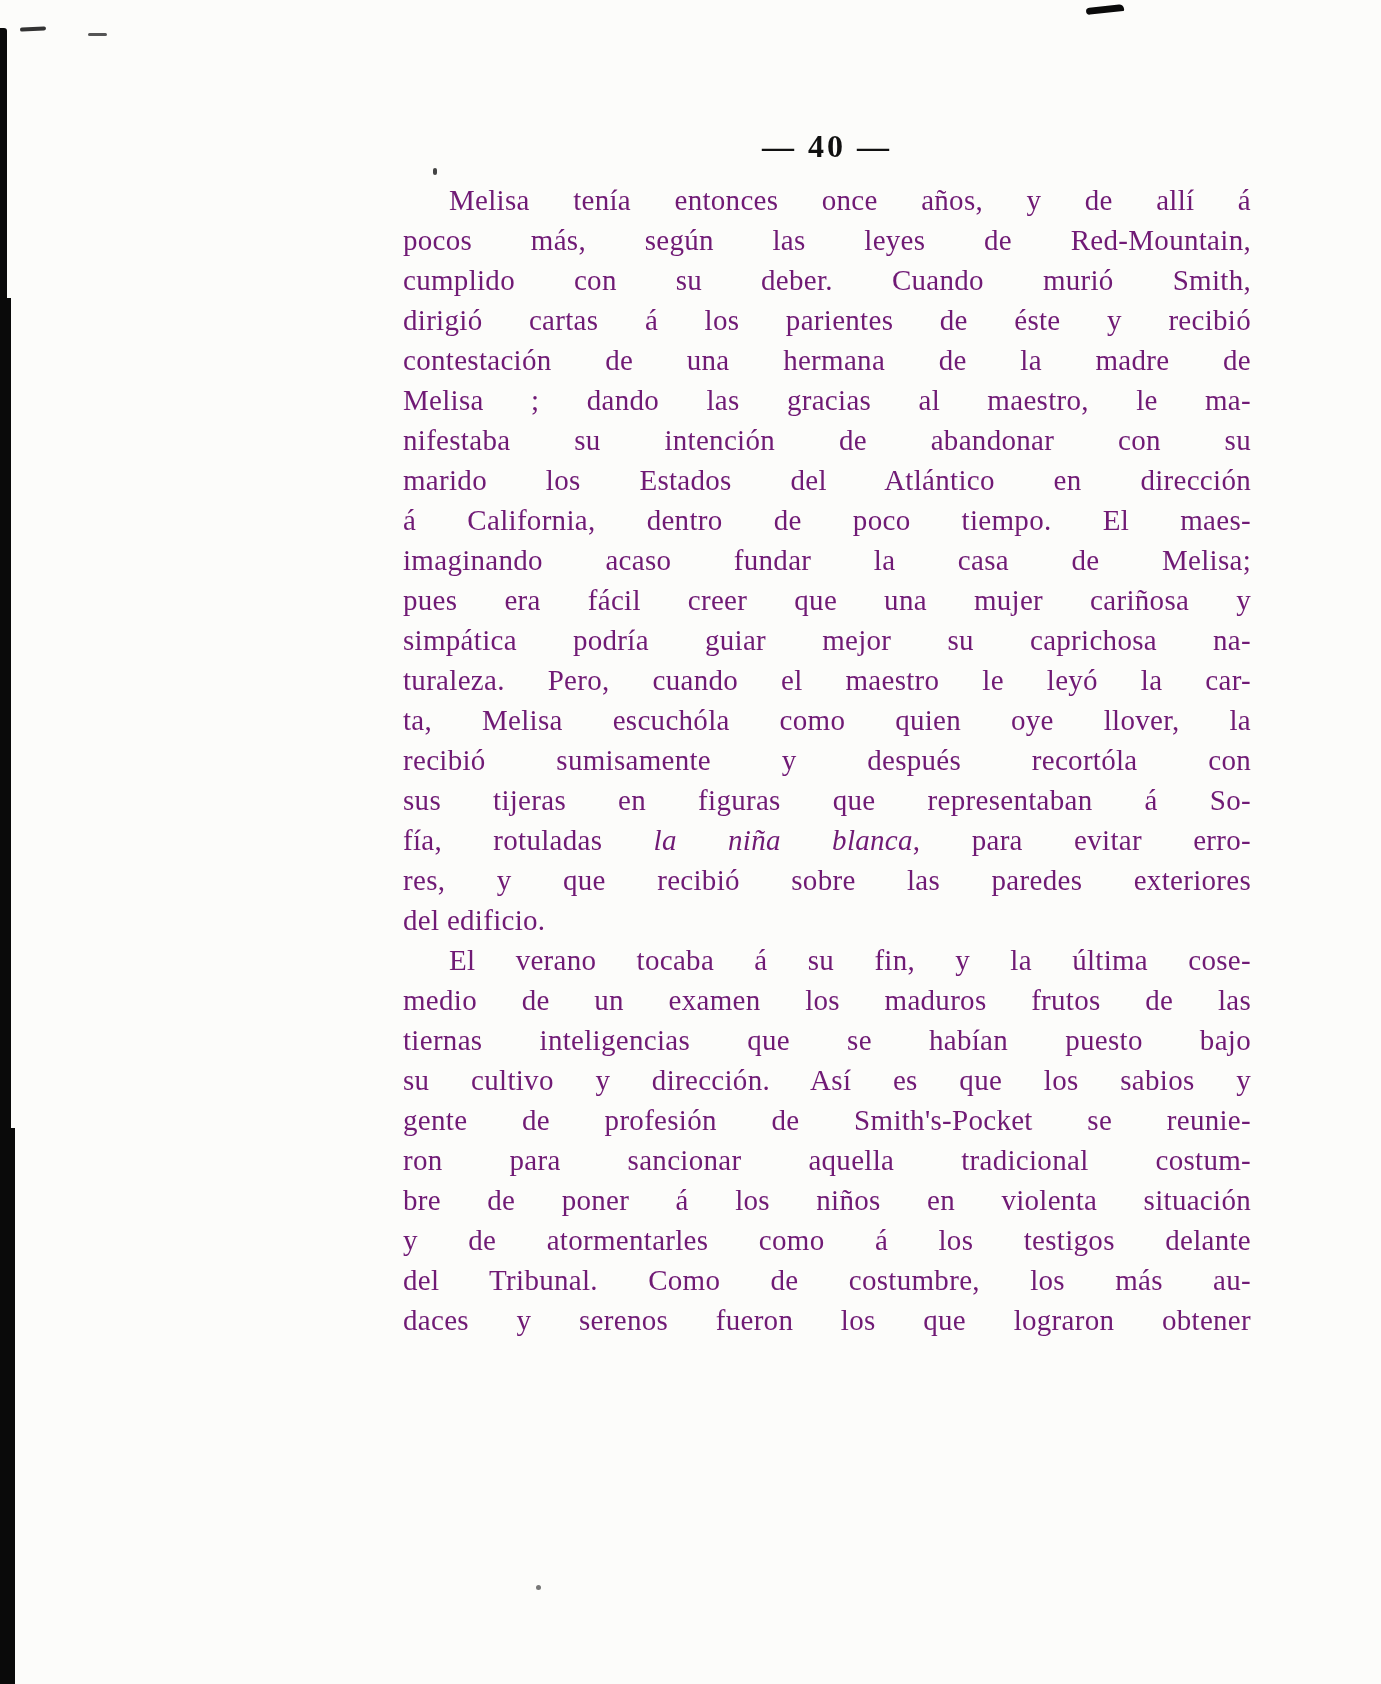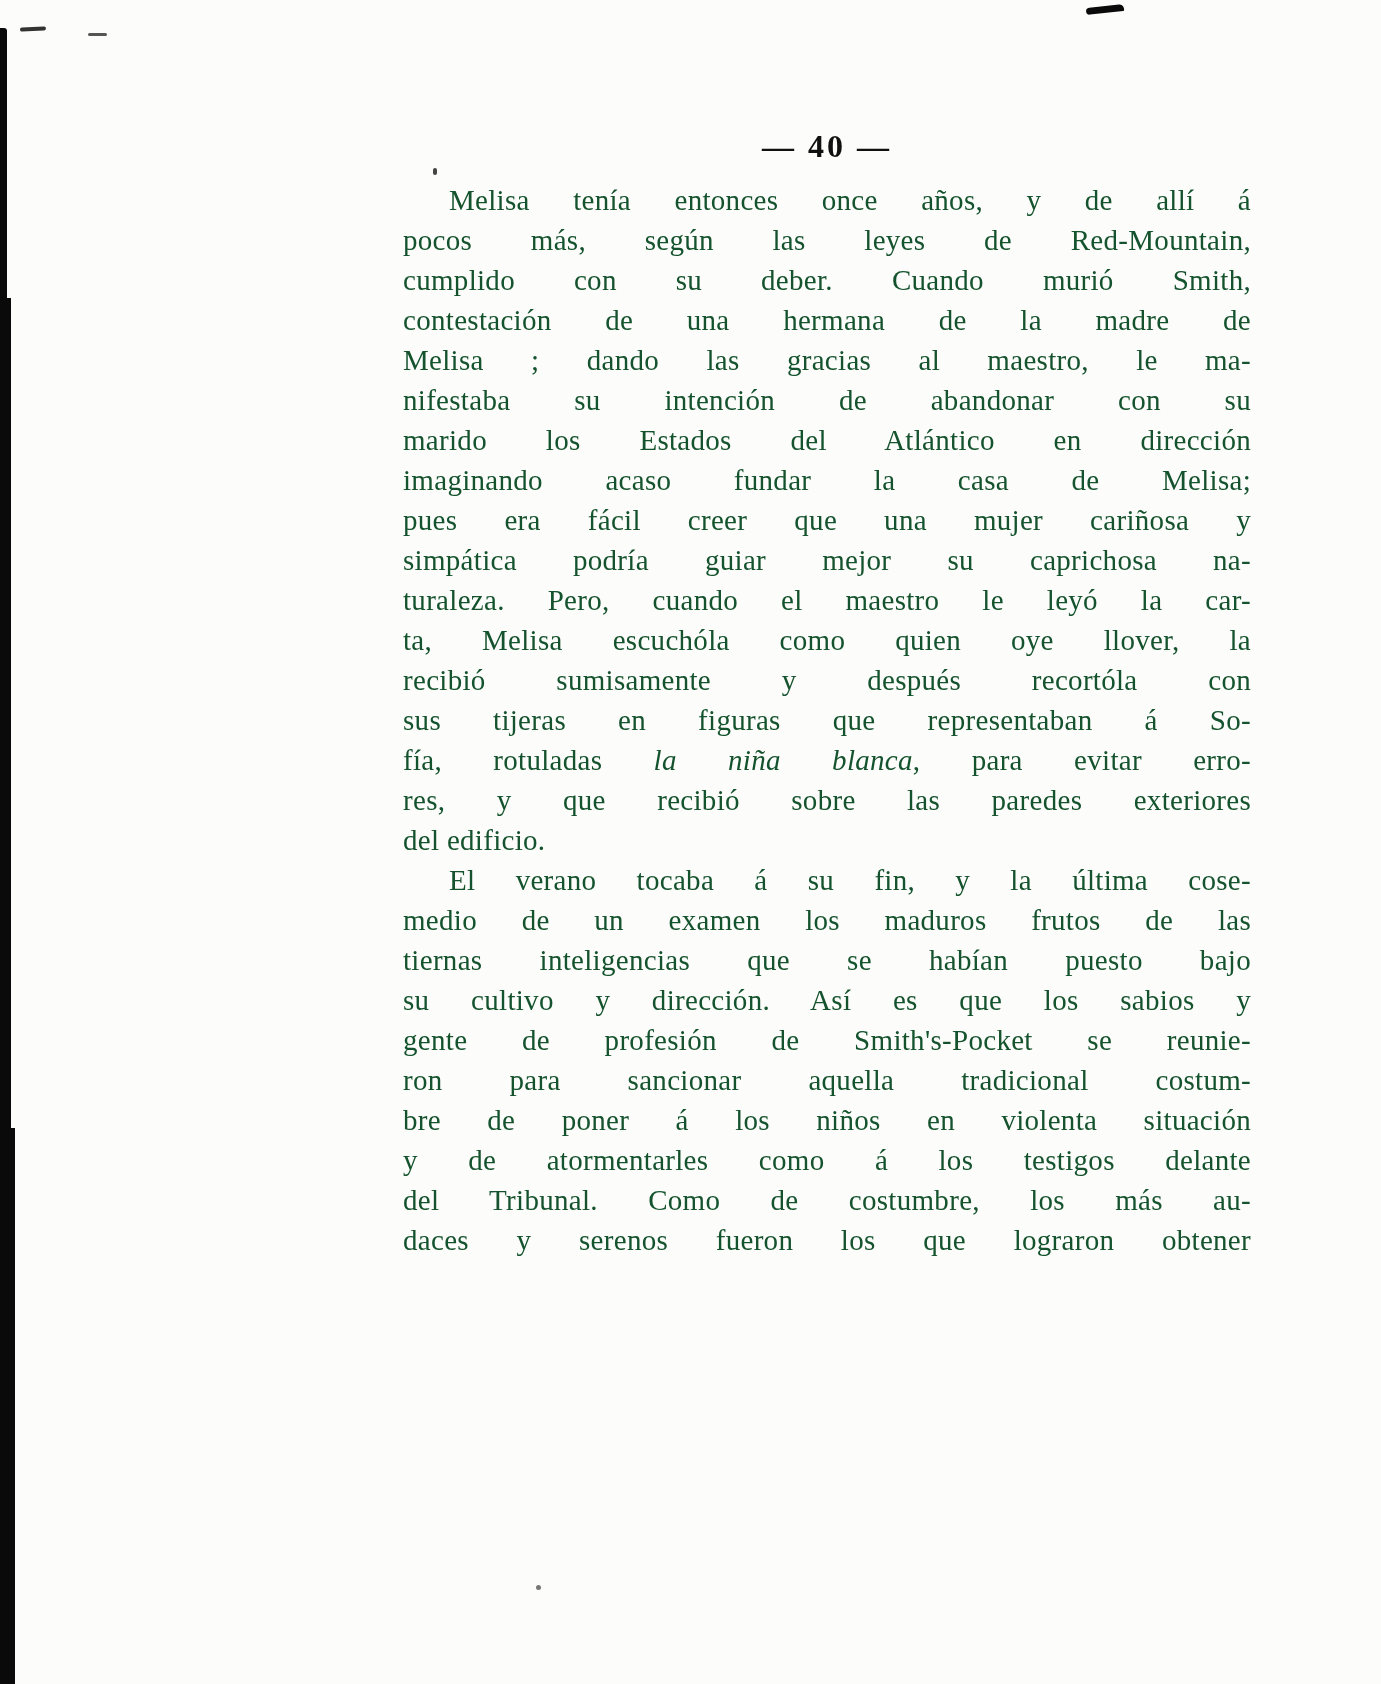--- a/index.html
+++ b/index.html
@@ -63,21 +63,21 @@
     width: 848px;
   }
   .paragraph { margin: 0; }
   .line {
     font-size: 29px;
     line-height: 40px;
     text-align: justify;
     text-align-last: justify;
     letter-spacing: 0.3px;
     white-space: normal;
-    color: #14532d;
+    color: #701a75;
   }
   .line.indent { text-indent: 46px; }
   .line.nojust { text-align-last: left; font-family: Liberation Serif, serif; }
   .line em { font-style: italic; }
 </style>
 </head>
 <body>
 
 <div class="page">
 
@@ -94,24 +94,26 @@
   <div class="mark mark-dot2"></div>
 
   <div class="page-number">— 40 —</div>
 
   <div class="text-area">
     <div id="paragraphs">
         <div class="paragraph">
           <div class="line indent">Melisa tenía entonces once años, y de allí á</div>
           <div class="line">pocos más, según las leyes de Red-Mountain,</div>
           <div class="line">cumplido con su deber. Cuando murió Smith,</div>
+          <div class="line">dirigió cartas á los parientes de éste y recibió</div>
           <div class="line">contestación de una hermana de la madre de</div>
           <div class="line">Melisa ; dando las gracias al maestro, le ma-</div>
           <div class="line">nifestaba su intención de abandonar con su</div>
           <div class="line">marido los Estados del Atlántico en dirección</div>
+          <div class="line">á California, dentro de poco tiempo. El maes-</div>
           <div class="line">imaginando acaso fundar la casa de Melisa;</div>
           <div class="line">pues era fácil creer que una mujer cariñosa y</div>
           <div class="line">simpática podría guiar mejor su caprichosa na-</div>
           <div class="line">turaleza. Pero, cuando el maestro le leyó la car-</div>
           <div class="line">ta, Melisa escuchóla como quien oye llover, la</div>
           <div class="line">recibió sumisamente y después recortóla con</div>
           <div class="line">sus tijeras en figuras que representaban á So-</div>
           <div class="line">fía, rotuladas <em>la niña blanca</em>, para evitar erro-</div>
           <div class="line">res, y que recibió sobre las paredes exteriores</div>
           <div class="line nojust">del edificio.</div>

